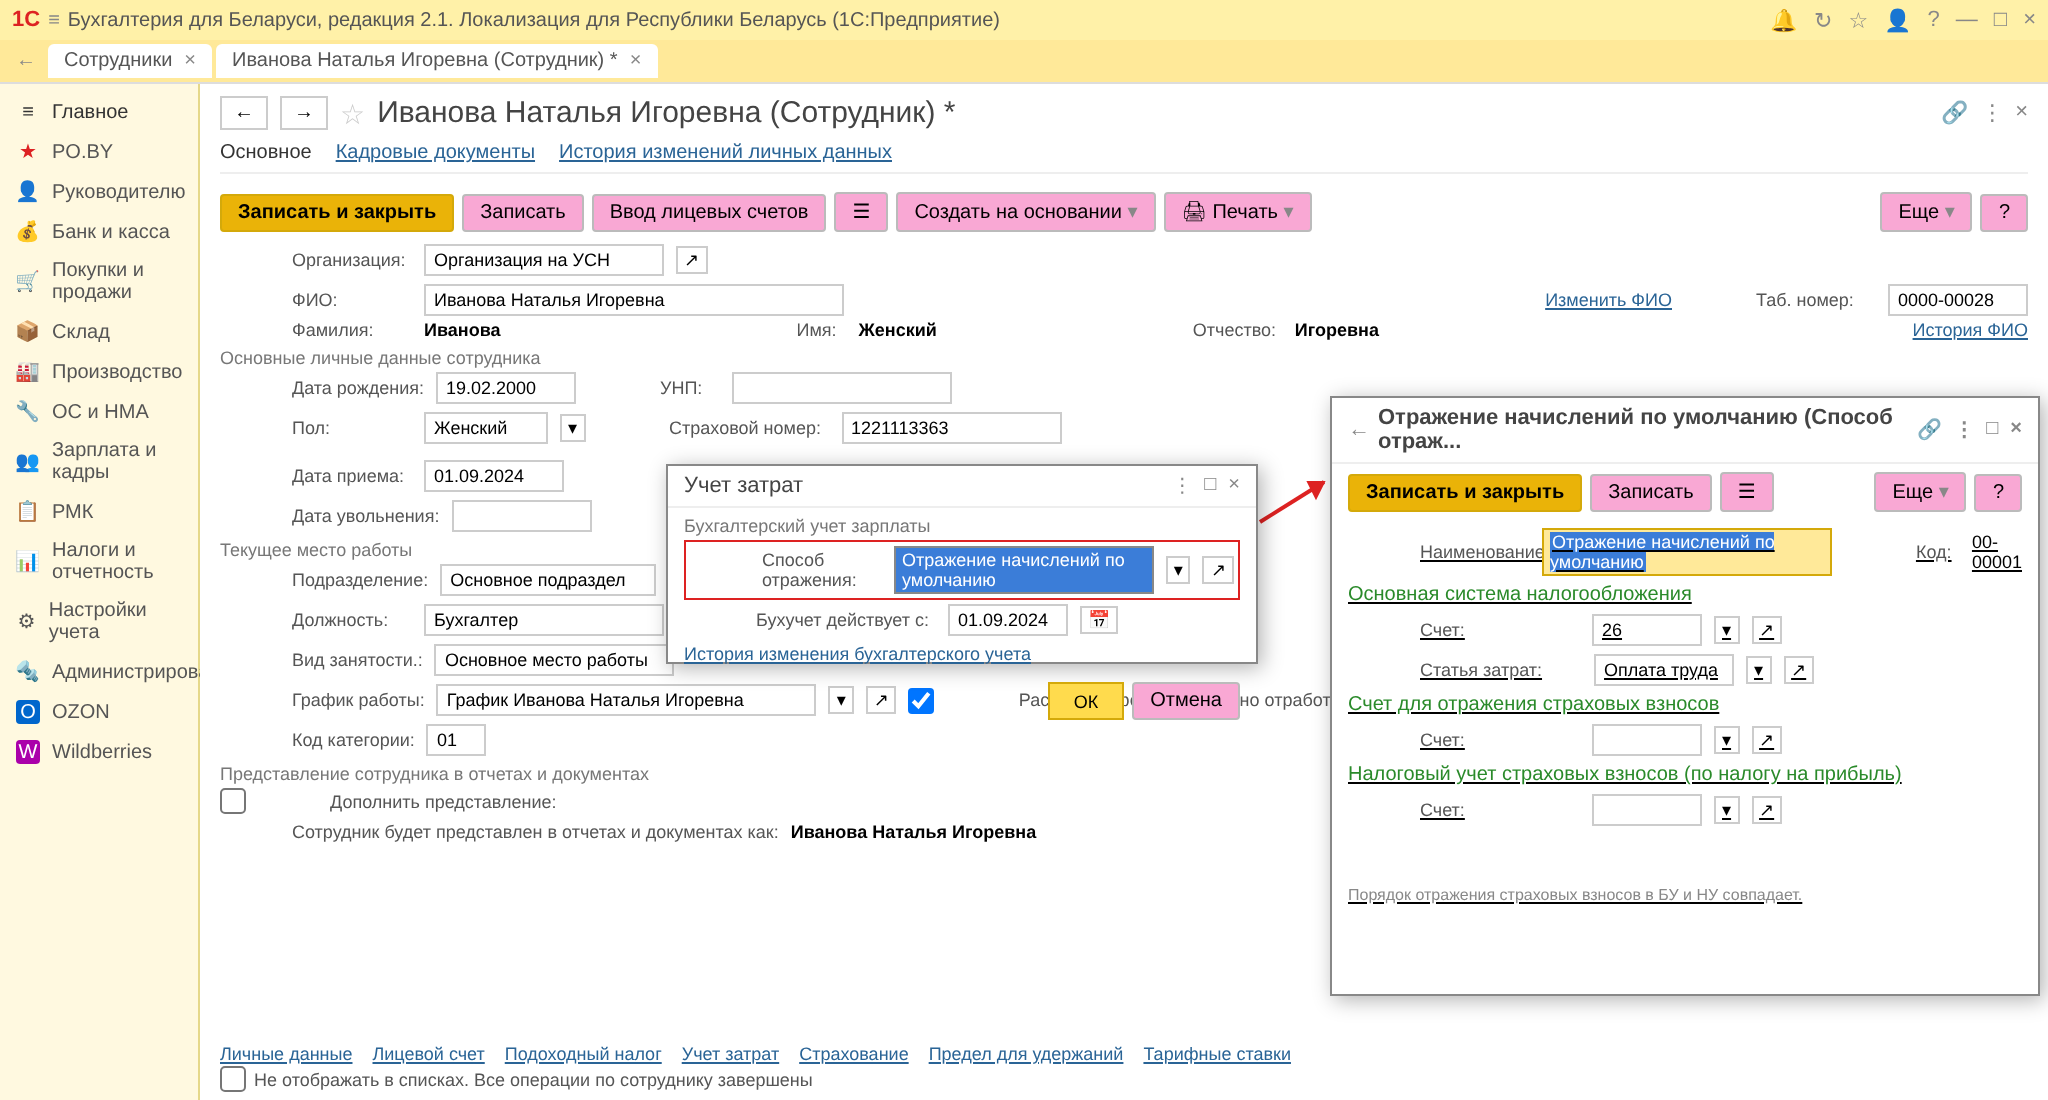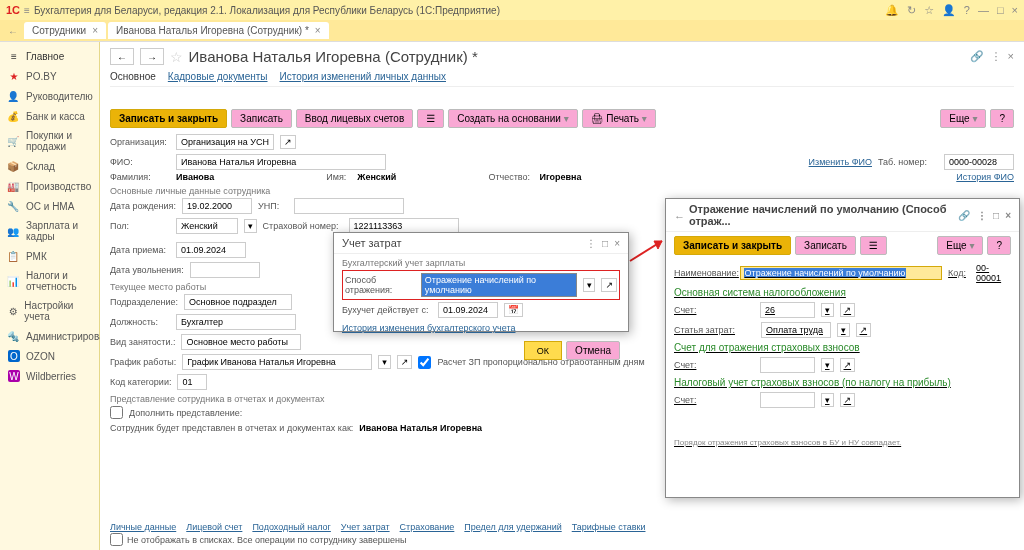--- a/index.html
+++ b/index.html
@@ -32,34 +32,34 @@
   .content { flex: 1; padding: 6px 10px; position: relative; background: #fff; }
   
   
   .content-header { display: flex; align-items: center; gap: 6px; margin-bottom: 6px; }
   .arrow-btn { border: 1px solid #ccc; background: #fff; padding: 2px 6px; cursor: pointer; font-size: 10px; }
   .star-icon { color: #ccc; font-size: 14px; }
   .page-title { font-size: 15px; color: #444; font-weight: normal; }
   .header-right-icons { margin-left: auto; display: flex; gap: 6px; color: #888; font-size: 11px; }
   
   
-  .sub-tabs { display: flex; gap: 12px; margin-bottom: 22px; border-bottom: 1px solid #eee; padding-bottom: 4px; }
+  .sub-tabs { display: flex; gap: 12px; margin-bottom: 9px; border-bottom: 1px solid #eee; padding-bottom: 4px; }
   .sub-tab { color: #2a6496; font-size: 10px; cursor: pointer; text-decoration: underline; }
   .sub-tab.active { color: #333; text-decoration: none; }
   
   
   .toolbar { display: flex; align-items: center; gap: 4px; margin-bottom: 6px; }
   .btn { border: 1px solid #bbb; background: #f9a8d4; padding: 3px 8px; font-size: 10px; cursor: pointer; border-radius: 2px; }
   .btn-primary { background: #eab308; border-color: #d4a90a; font-weight: bold; }
   .btn-dropdown::after { content: " ▾"; color: #888; }
   .toolbar-spacer { flex: 1; }
   
   
   .form-row { display: flex; align-items: center; margin-bottom: 4px; gap: 6px; }
-  .form-label { font-size: 9px; color: #555; min-width: 60px; }
+  .form-label { font-size: 9px; color: #555; min-width: 60px; margin-left: 36px; }
   .form-input { border: 1px solid #ccc; padding: 2px 4px; font-size: 9px; height: 16px; }
   .form-input.wide { width: 210px; }
   .form-link-btn { border: 1px solid #ccc; padding: 1px 3px; font-size: 9px; cursor: pointer; background: #fff; }
   .link-text { color: #2a6496; text-decoration: underline; font-size: 9px; cursor: pointer; }
   
   .section-header { font-size: 9px; color: #777; margin: 4px 0 2px; }
   
   
   .bottom-links { position: absolute; bottom: 18px; left: 10px; display: flex; gap: 10px; }
   .bottom-links a { color: #2a6496; font-size: 9px; text-decoration: underline; }
@@ -215,21 +215,21 @@
       <button class="btn">☰</button>
       <button class="btn btn-dropdown">Создать на основании</button>
       <button class="btn btn-dropdown"><span>🖨 </span><span>Печать</span></button>
       <div class="toolbar-spacer"></div>
       <button class="btn btn-dropdown">Еще</button>
       <button class="btn">?</button>
     </div>
 
     <div class="form-row">
       <span class="form-label">Организация:</span>
-      <input class="form-input" style="width: 98px;" value="Организация на УСН">
+      <input class="form-input" style="width: 120px;" value="Организация на УСН">
       <span class="form-link-btn">↗</span>
     </div>
 
     <div class="form-row">
       <span class="form-label">ФИО:</span>
       <input class="form-input wide" value="Иванова Наталья Игоревна" style="">
       <div style="flex:1"></div>
       <span class="link-text">Изменить ФИО</span>
       <span class="form-label">Таб. номер:</span>
       <input class="form-input" style="width: 70px;" value="0000-00028">

